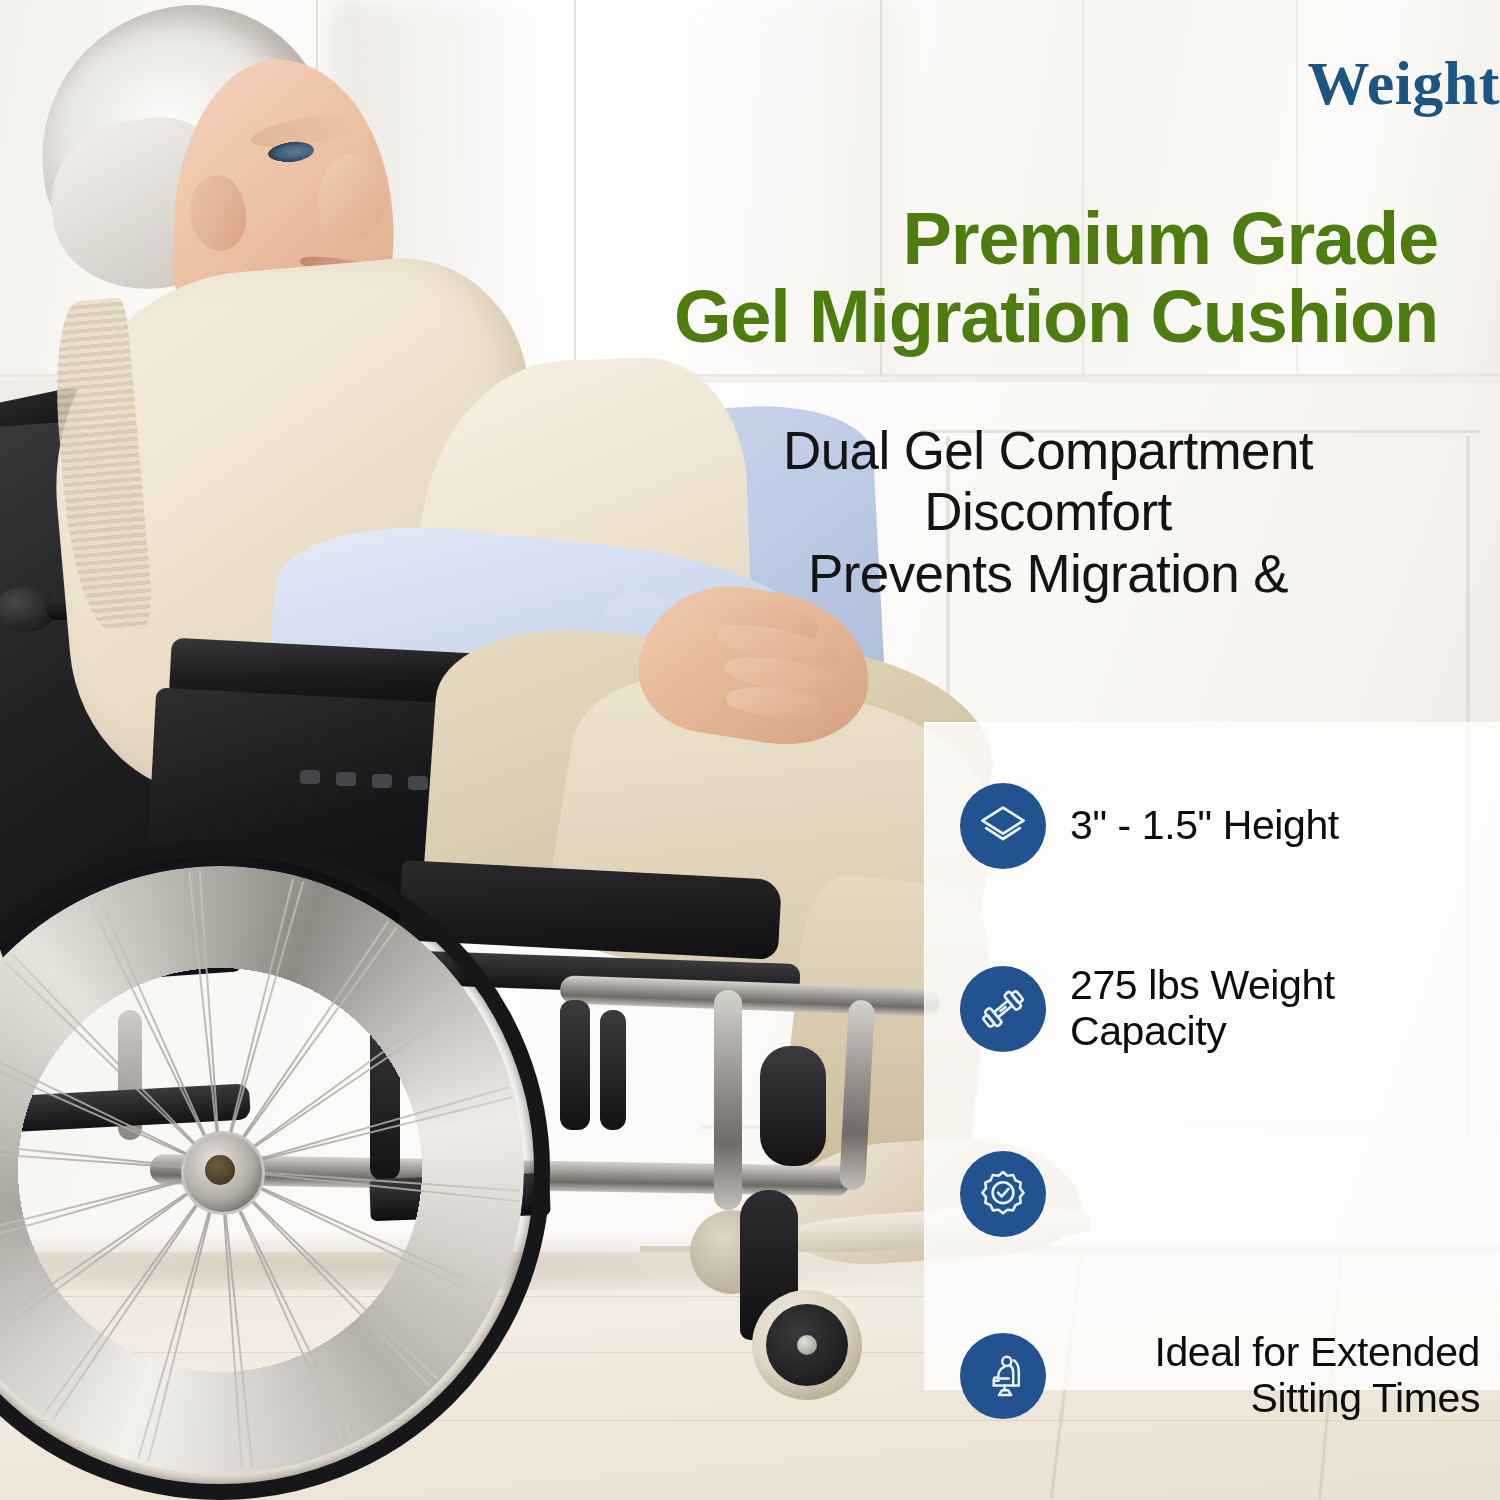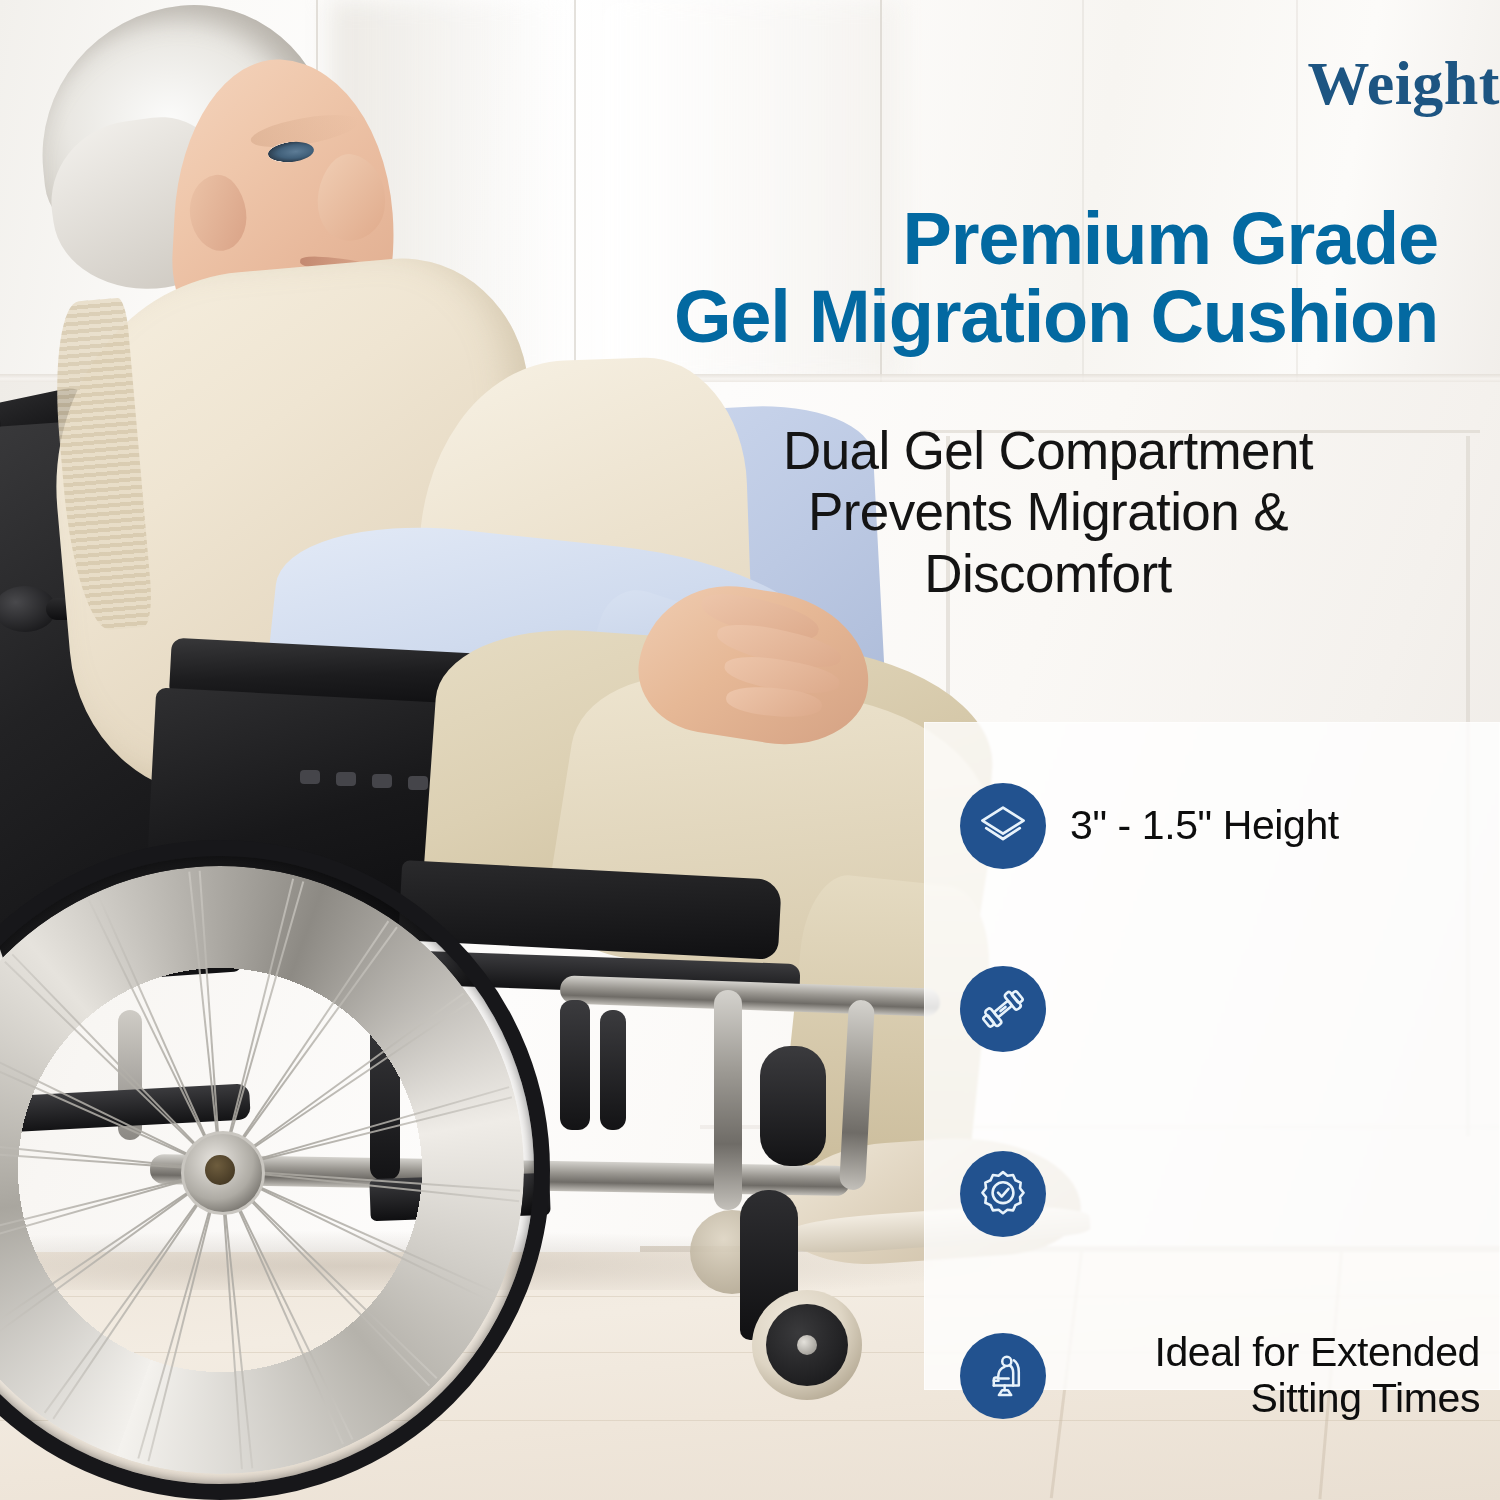--- a/index.html
+++ b/index.html
@@ -156,21 +156,21 @@
     background:linear-gradient(180deg,#2e2e31,#101012);border-radius:28px 28px 10px 10px;}
   .caster2{position:absolute;left:690px;top:1210px;width:84px;height:84px;border-radius:50%;
     background:radial-gradient(circle at 40% 35%,#ddd4c2,#a79c86);opacity:.9;}
 
   
   .logo{position:absolute;left:0;top:0;width:100%;text-align:right;
     font-family:"Liberation Serif",serif;font-weight:700;letter-spacing:.5px;}
   .logo span{color:#1d5582;font-size:62px;line-height:1;}
 
   .headline{position:absolute;right:62px;top:200px;width:1010px;text-align:right;
-    color:#0369a1;font-weight:700;font-size:74px;line-height:1.06;letter-spacing:-1.2px;
+    color:#4d7c0f;font-weight:700;font-size:74px;line-height:1.06;letter-spacing:-1.2px;
     text-shadow:0 1px 0 rgba(255,255,255,.55);}
   .headline .l2{display:block;white-space:nowrap;}
 
   .subhead{position:absolute;right:62px;top:420px;width:780px;text-align:right;
     color:#141414;font-weight:400;font-size:53px;line-height:1.16;letter-spacing:-.6px;}
   .subhead span{display:block;text-align:center;}
 
   
   .panel{position:absolute;left:924px;top:722px;width:576px;height:668px;
     background:rgba(255,255,255,.80);
@@ -342,22 +342,22 @@
     <span>Weight</span>
   </div>
 
   <div class="headline">
     <span class="l1">Premium Grade</span>
     <span class="l2">Gel Migration Cushion</span>
   </div>
 
   <div class="subhead">
     <span>Dual Gel Compartment</span>
+    <span>Discomfort</span>
     <span>Prevents Migration &amp;</span>
-    <span>Discomfort</span>
   </div>
 
   <div class="panel"></div>
 
   <div class="features">
 
     <div class="feature f-h">
       <div class="fcircle">
         <svg viewBox="0 0 48 48" fill="none" stroke="#e8f3fb" stroke-width="2.6" stroke-linejoin="round" stroke-linecap="round">
           <path d="M24 7 L43 19 L24 31 L5 19 Z"></path>
@@ -373,20 +373,21 @@
           <g transform="rotate(-40 24 24)">
             <rect x="4" y="18.5" width="5.5" height="11" rx="2"></rect>
             <rect x="9" y="15" width="6.5" height="18" rx="2.4"></rect>
             <rect x="32.5" y="15" width="6.5" height="18" rx="2.4"></rect>
             <rect x="38.5" y="18.5" width="5.5" height="11" rx="2"></rect>
             <rect x="15.5" y="21" width="17" height="6" rx="2"></rect>
             <path d="M21 24 h6"></path>
           </g>
         </svg>
       </div>
+      <div class="flabel">275 lbs Weight Capacity</div>
     </div>
 
     <div class="feature f-h3">
       <div class="fcircle">
         <svg viewBox="0 0 48 48" fill="none" stroke="#e8f3fb" stroke-width="2.4" stroke-linejoin="round" stroke-linecap="round">
           <path d="M24 3.8 l4.1 3.3 5.2-.6 2.2 4.8 4.8 2.2-.6 5.2 3.3 4.1-3.3 4.1.6 5.2-4.8 2.2-2.2 4.8-5.2-.6L24 41.8l-4.1-3.3-5.2.6-2.2-4.8-4.8-2.2.6-5.2L5 22.8l3.3-4.1-.6-5.2 4.8-2.2 2.2-4.8 5.2.6z"></path>
           <circle cx="24" cy="22.8" r="9.6"></circle>
           <path d="M19.4 22.8 l3.4 3.6 6.2-7.2"></path>
         </svg>
       </div>

